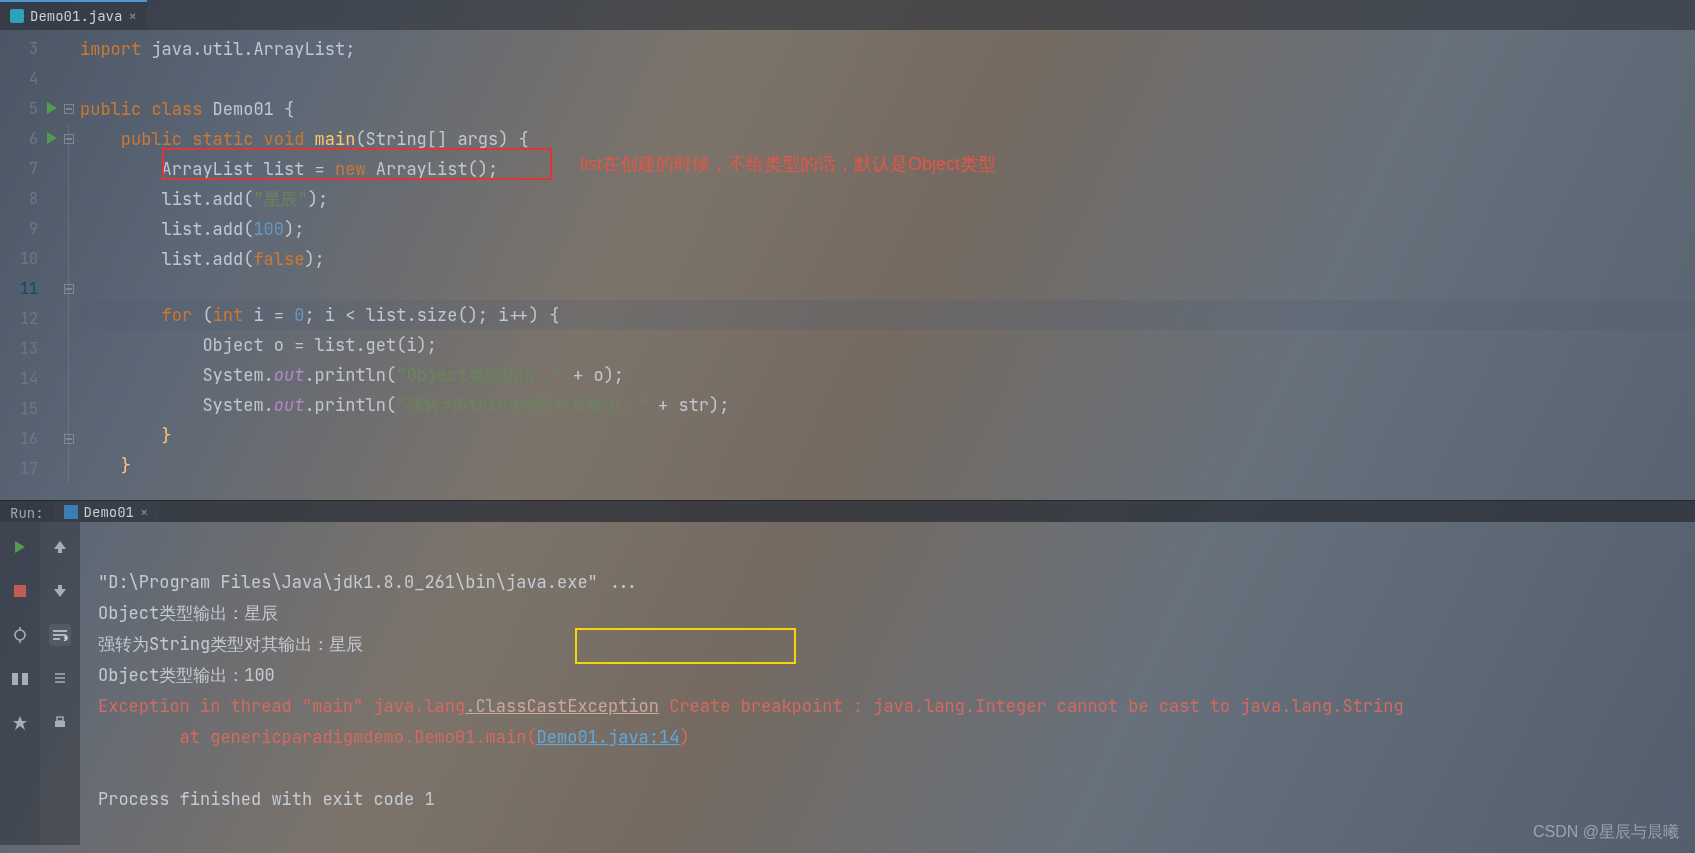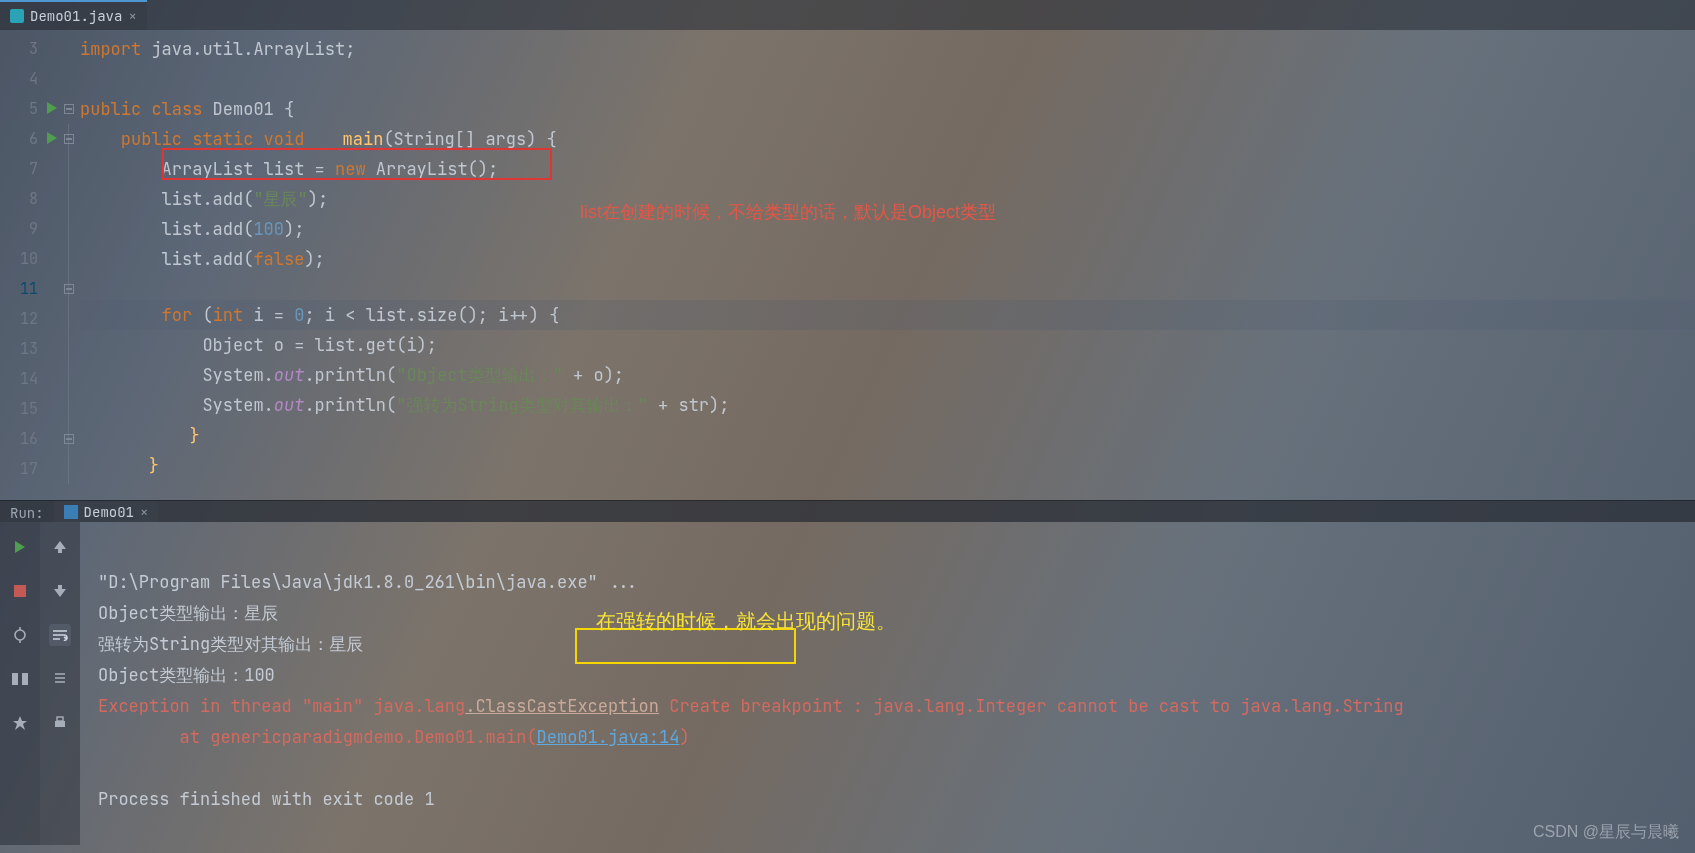--- a/index.html
+++ b/index.html
@@ -32,21 +32,21 @@
   .gutter .run-icon{position:absolute;right:4px;top:8px;}
   .gutter .run-icon svg{display:block;}
   .gutter .hl{color:#0c4a6e;}
   .fold { width:18px; padding-top:4px;}
   .fold .fl{height:30px;position:relative;}
   .fold .box{position:absolute;top:10px;left:2px;width:10px;height:10px;border:1px solid #7e8894;}
   .fold .box::before{content:"";position:absolute;left:1px;right:1px;top:3px;height:2px;background:#7e8894;}
   .fold .line{position:absolute;left:6px;top:0;bottom:0;width:1px;background:rgba(126,136,148,.4);}
   .code { flex:1; padding-top:4px; color:#c0c7d0; position:relative;}
   .code .cl{height:30px;line-height:30px;white-space:pre;}
-  .kw{color:#cc7832;} .cls{color:#c0c7d0;} .fn{color:#ffc66d;padding-left:28px;}
+  .kw{color:#cc7832;} .cls{color:#c0c7d0;} .fn{color:#ffc66d;}
   .str{color:#6a8759;} .num{color:#6897bb;} .fld{font-style:italic;color:#b389c5;}
   .hl-line{background:rgba(80,90,110,.25);margin-top:26px;}
   .redbox{position:absolute;border:2px solid #e03535;}
   .yellowbox{position:absolute;border:2px solid #f5d600;}
   .ann-red{position:absolute;color:#e55648;font-size:18px;font-family:"Microsoft YaHei",sans-serif;z-index:5;}
   .ann-yellow{position:absolute;color:#f7e436;font-size:20px;font-family:"Microsoft YaHei",sans-serif;z-index:5;}
   
   .runbar{height:22px;display:flex;align-items:flex-end;background:rgba(42,46,54,.75);
     border-top:1px solid rgba(0,0,0,.3);font-size:14px;position:relative;z-index:2;}
   .runbar .lbl{color:#9aa3b0;padding:0 10px;}
@@ -172,21 +172,21 @@
       <div class="cl">            <span>Object o = list.get(i);</span></div>
       <div class="cl">            <span>System.</span><span class="fld">out</span><span>.println(</span><span class="str">"Object类型输出："</span><span> + o);</span></div>
       <div class="cl">            <span>System.</span><span class="fld">out</span><span>.println(</span><span class="str">"强转为String类型对其输出："</span><span> + str);</span></div>
       <div class="cl">        <span class="fn">}</span></div>
       <div class="cl">    <span class="fn">}</span></div>
 
       <div class="redbox" style="left:82px;top:118px;width:390px;height:32px;"></div>
     </div>
   </div>
 
-  <div class="ann-red" style="left:580px;top:152px;margin-top:48px;">list在创建的时候，不给类型的话，默认是Object类型</div>
+  <div class="ann-red" style="left:580px;top:152px;">list在创建的时候，不给类型的话，默认是Object类型</div>
 
   <div class="runbar">
     <span class="lbl">Run:</span>
     <div class="cfg">
       <span class="app-icon"></span>
       <span>Demo01</span>
       <span class="close">×</span>
     </div>
   </div>
 
@@ -258,16 +258,15 @@
 <span>Object类型输出：100</span>
 <span class="err"><span>Exception in thread "main" java.lang</span><span class="underline">.ClassCastException</span><span> Create breakpoint : java.lang.Integer cannot be cast to java.lang.String</span></span>
 <span class="err"><span>        at genericparadigmdemo.Demo01.main(</span><span class="link">Demo01.java:14</span><span>)</span></span>
 
 <span>Process finished with exit code 1</span>
       
       <div class="yellowbox" style="left:495px;top:106px;width:221px;height:36px;"></div>
     </div>
   </div>
 
-  <div class="ann-yellow" style="left:596px;top:608px;">在强转的时候，就会出现的问题。</div>
 
   <div class="watermark">CSDN @星辰与晨曦</div>
 </div>
 
 </body></html>

